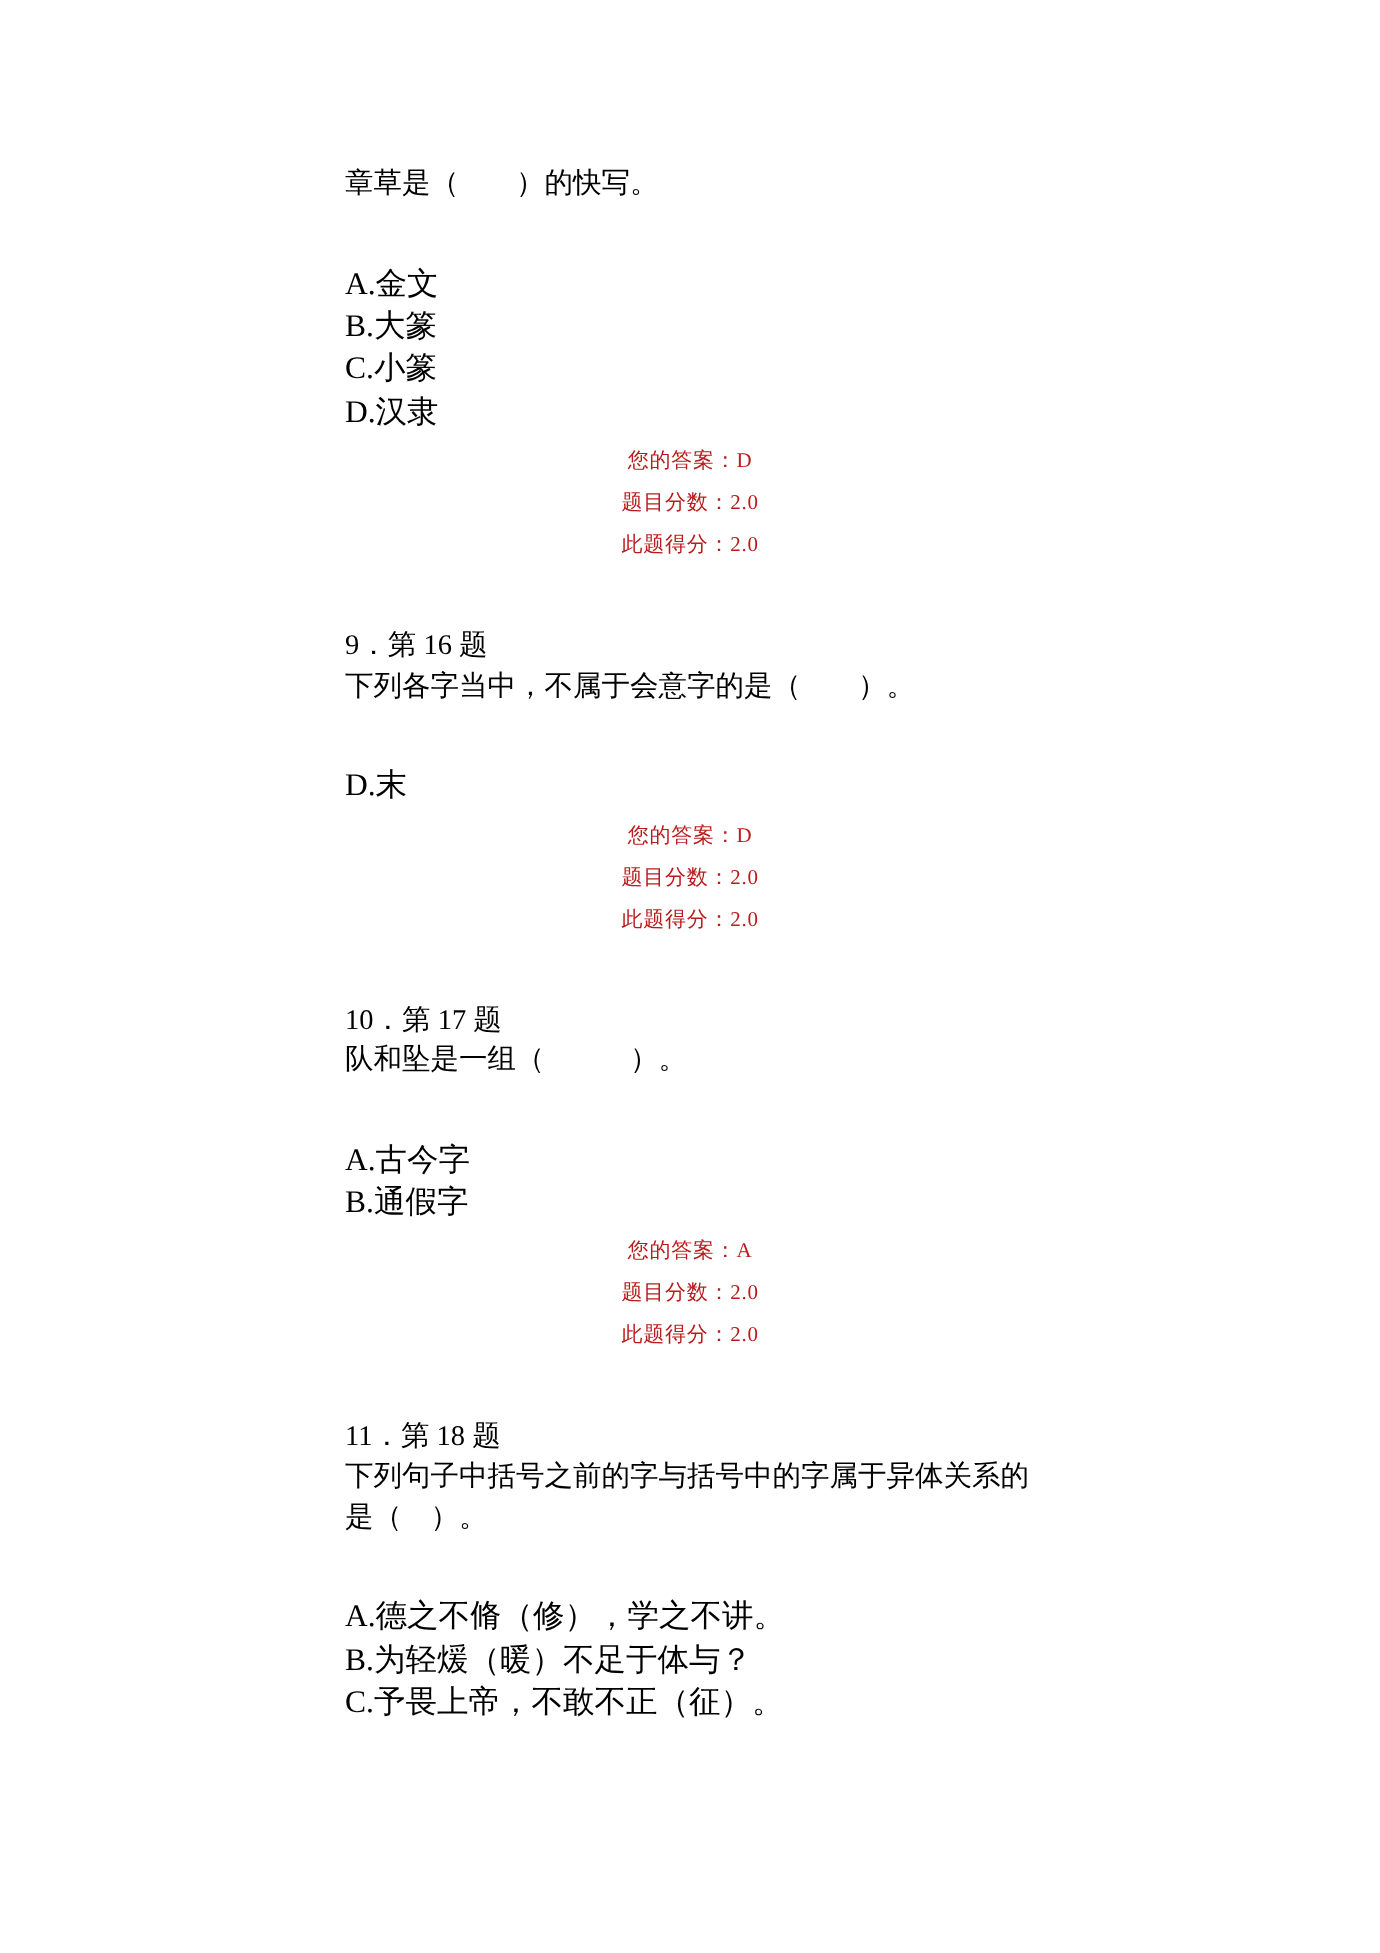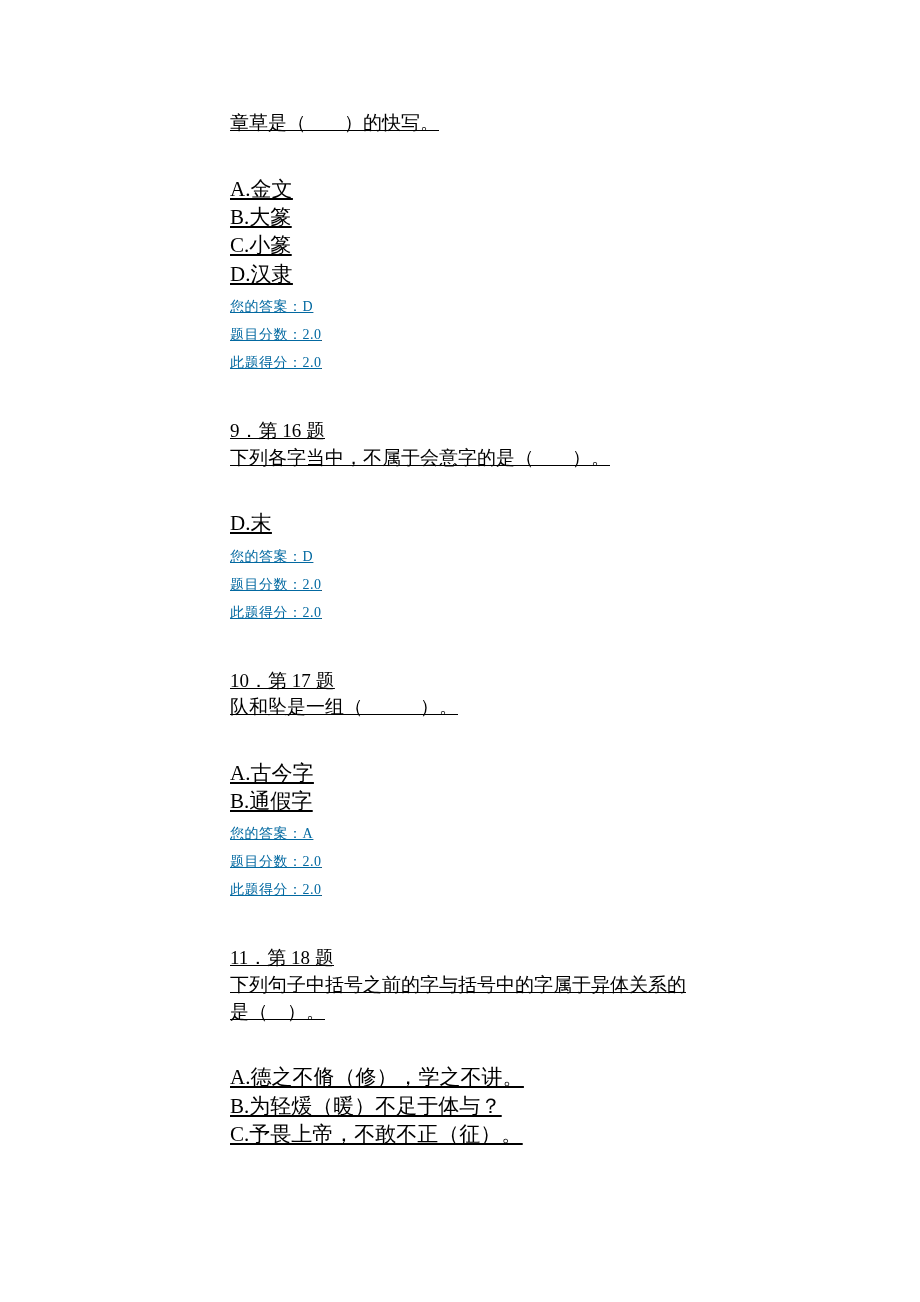--- a/index.html
+++ b/index.html
@@ -1,19 +1,18 @@
 <!DOCTYPE html>
 <html><head>
   <meta charset="utf-8">
   <style>
     * {
       margin: 0;
       padding: 0;
       box-sizing: border-box;
-      text-decoration: underline;
     }
     body {
       background: #ffffff;
       font-family: "SimSun", "宋体", serif;
       width: 920px;
       padding: 110px 230px 120px 230px;
       color: #000000;
     }
     .question-stem {
       font-size: 19px;
@@ -22,23 +21,24 @@
     }
     .options {
       font-size: 21px;
       line-height: 1.35;
     }
     .option {
       display: block;
     }
     .meta-line {
       font-size: 14px;
-      color: #0369a1;
+      color: #b91c1c;
       margin-top: 10px;
       letter-spacing: 0.5px;
+      text-align: center;
     }
     .question-header {
       font-size: 19px;
       margin-top: 46px;
       line-height: 1.4;
     }
     .first-stem {
       margin-top: 0;
     }
   </style>

